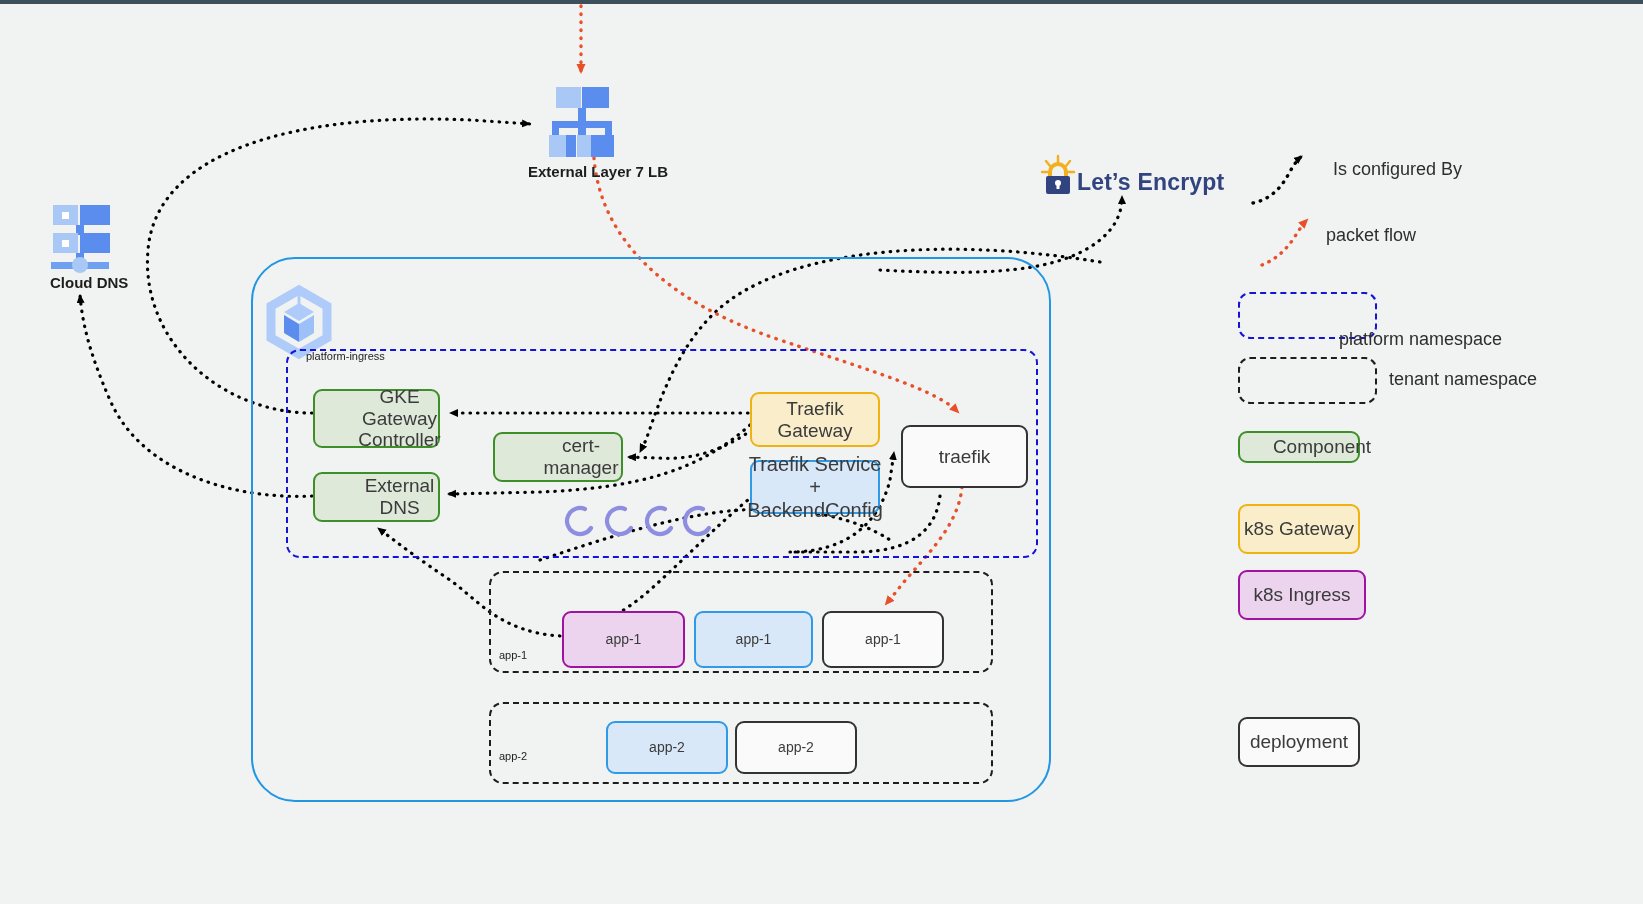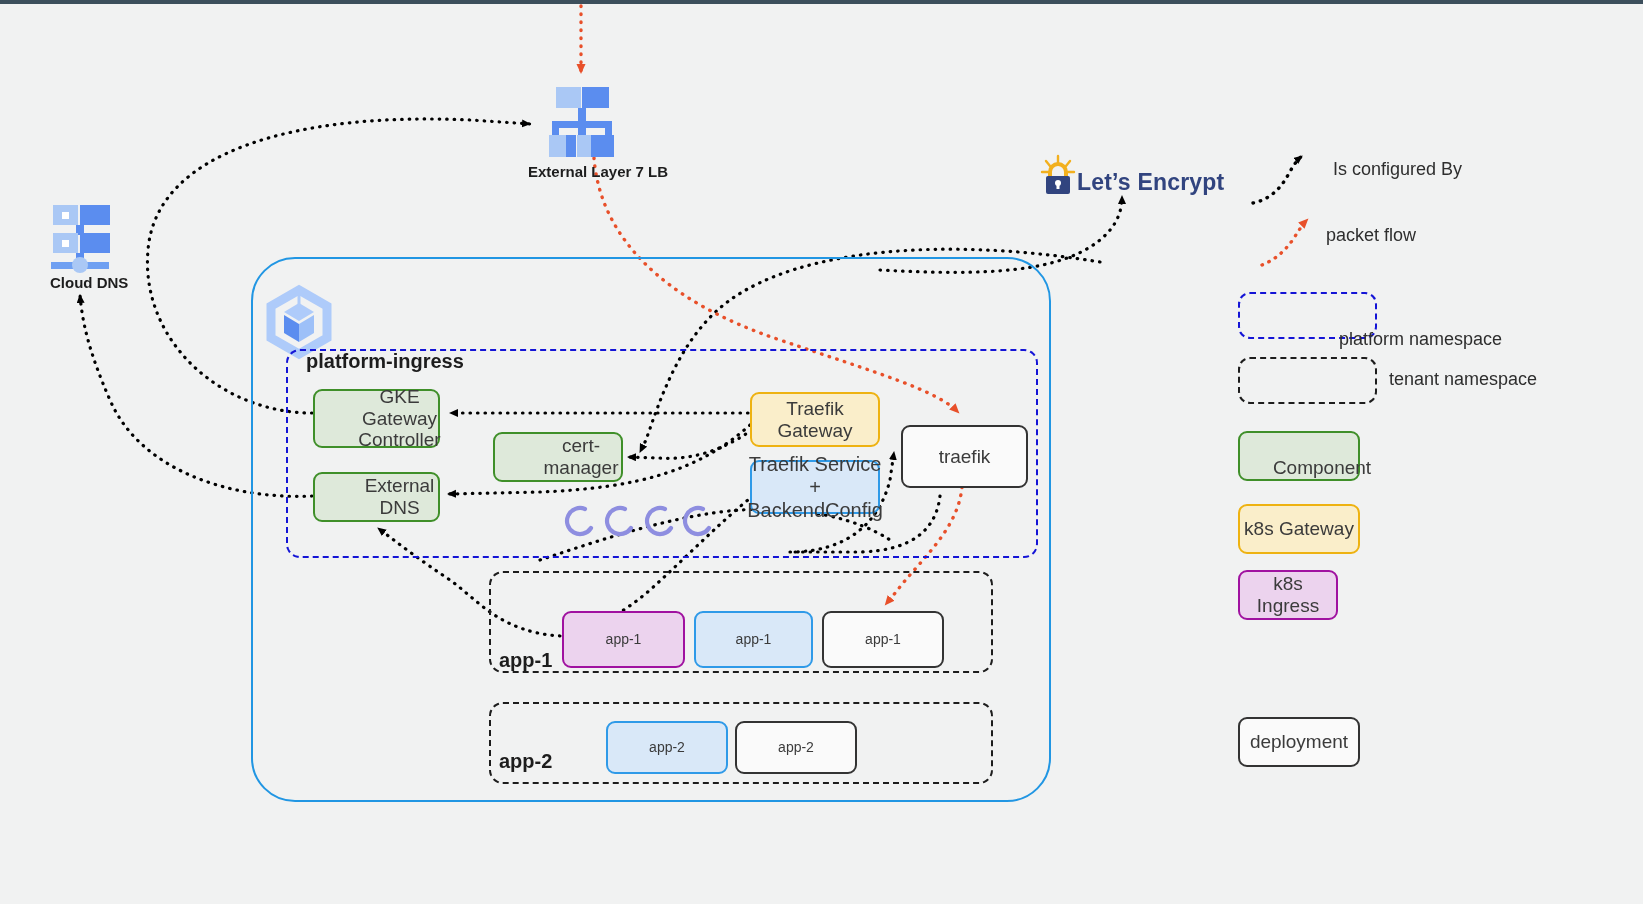--- a/index.html
+++ b/index.html
@@ -20,21 +20,21 @@
         font-size:19px;color:#3b3b3b;line-height:1.15;z-index:10;}
   .n-component{background:#dee9da;border:2px solid #3f8f29;padding-left:46px;}
   .n-gateway{background:#faeeca;border:2px solid #eeb211;}
   .n-ingress{background:#ecd3ee;border:2px solid #a012a0;}
   .n-service{background:#d9e8f8;border:2px solid #2f9ae8;}
   .n-deploy{background:#fafafa;border:2px solid #333;}
 
   .ns-box{position:absolute;box-sizing:border-box;border-radius:14px;z-index:4;}
   .ns-platform{border:2.5px dashed #1414d6;}
   .ns-tenant{border:2.5px dashed #1d1d1d;}
-  .ns-label{position:absolute;font-size:20px;font-weight:bold;color:#1d1d1d;z-index:12;}
+  .ns-label{position:absolute;font-size:11px;font-weight:normal;color:#1d1d1d;z-index:12;}
 
   .cluster{position:absolute;box-sizing:border-box;border:2.5px solid #2196e3;
            border-radius:44px;z-index:2;}
 
   .ext-label{position:absolute;font-size:15px;font-weight:bold;color:#1d1d1d;
              white-space:nowrap;z-index:11;text-align:center;}
 
   .legend-text{position:absolute;font-size:18px;color:#2e2e2e;white-space:nowrap;z-index:11;text-align:right;}
   .legend-swatch{position:absolute;box-sizing:border-box;border-radius:9px;z-index:10;}
   .lg-ns-platform{border:2.5px dashed #1414d6;border-radius:12px;}
@@ -215,26 +215,26 @@
 
   <div class="legend-text" style="left:1333px;top:159px;">Is configured By</div>
   <div class="legend-text" style="left:1326px;top:225px;">packet flow</div>
 
   <div class="legend-swatch lg-ns-platform" style="left:1238px;top:292px;width:139px;height:47px;"></div>
   <div class="legend-text" style="left:1339px;top:305px;margin-top:24px;">platform namespace</div>
 
   <div class="legend-swatch lg-ns-tenant" style="left:1238px;top:357px;width:139px;height:47px;"></div>
   <div class="legend-text" style="left:1389px;top:369px;">tenant namespace</div>
 
-  <div class="node n-component" style="left:1238px;top:431px;width:122px;height:50px;align-items:flex-end;">
+  <div class="node n-component" style="left:1238px;top:431px;width:122px;height:32px;">
     <span>Component</span>
   </div>
   <div class="node n-gateway" style="left:1238px;top:504px;width:122px;height:50px;">
     <span>k8s Gateway</span>
   </div>
-  <div class="node n-ingress" style="left:1238px;top:570px;width:100px;height:50px;">
+  <div class="node n-ingress" style="left:1238px;top:570px;width:128px;height:50px;">
     <span>k8s Ingress</span>
   </div>
   <div class="node n-deploy" style="left:1238px;top:717px;width:122px;height:50px;">
     <span>deployment</span>
   </div>
 
 </div>
 
 </body></html>

